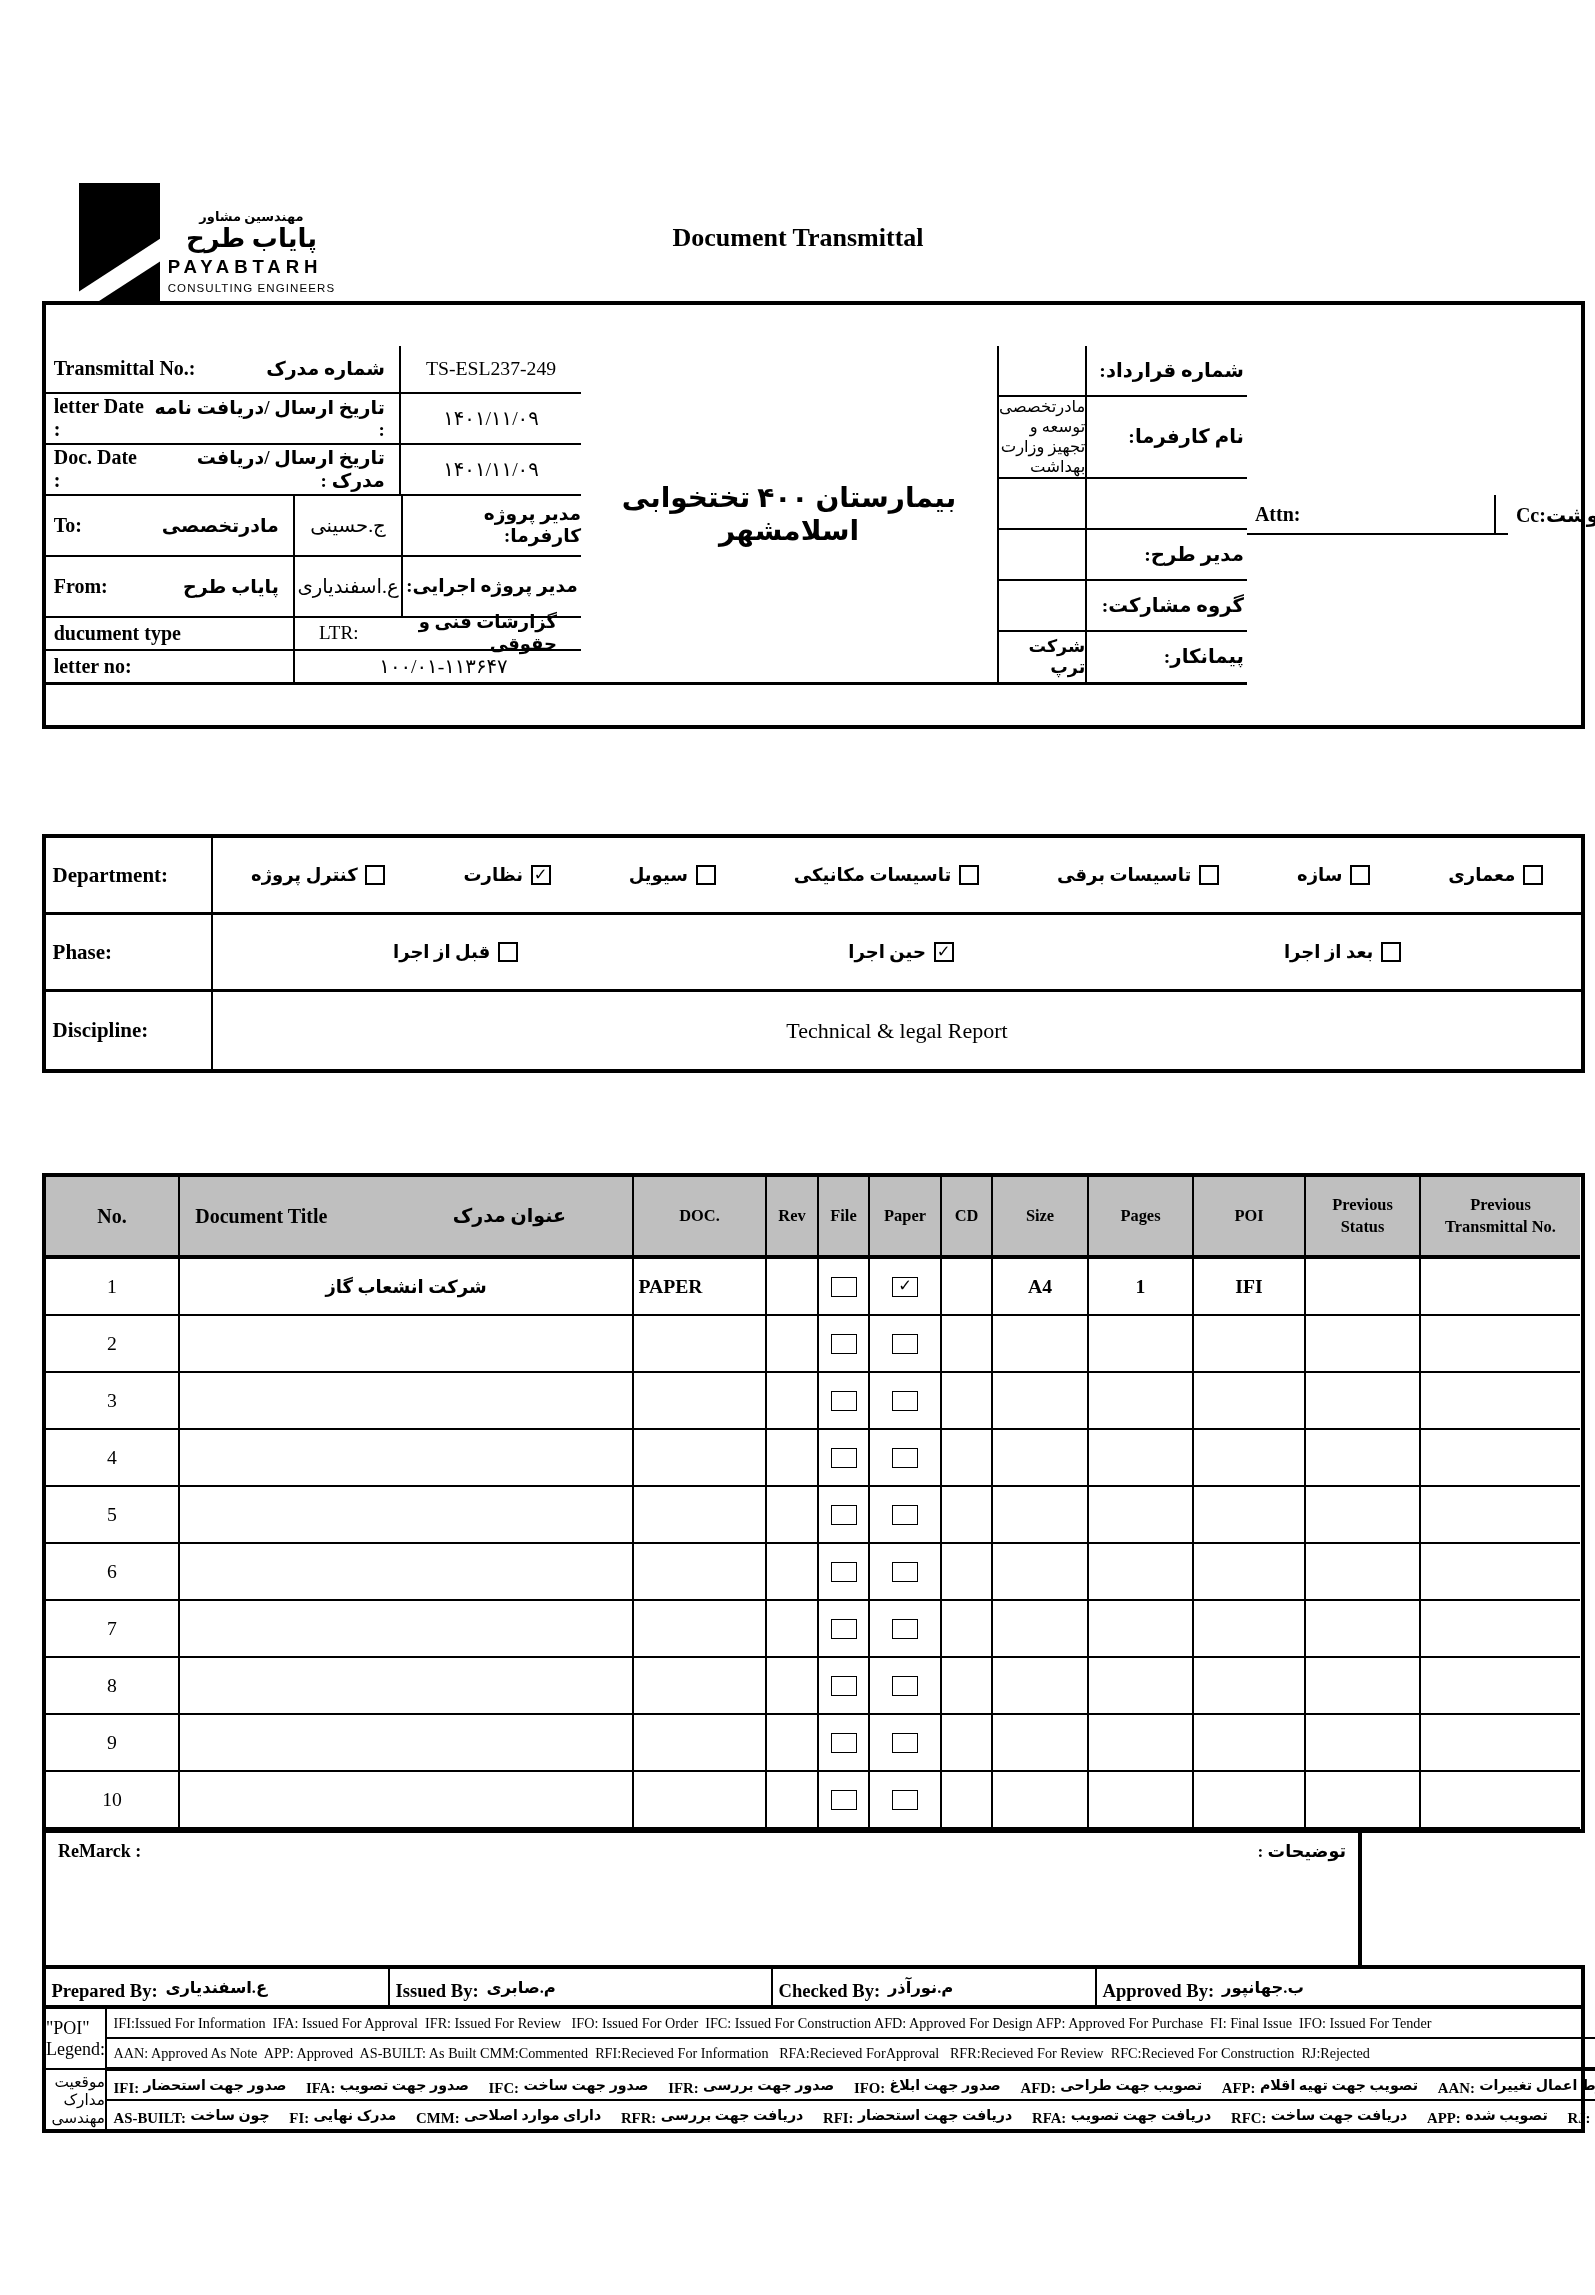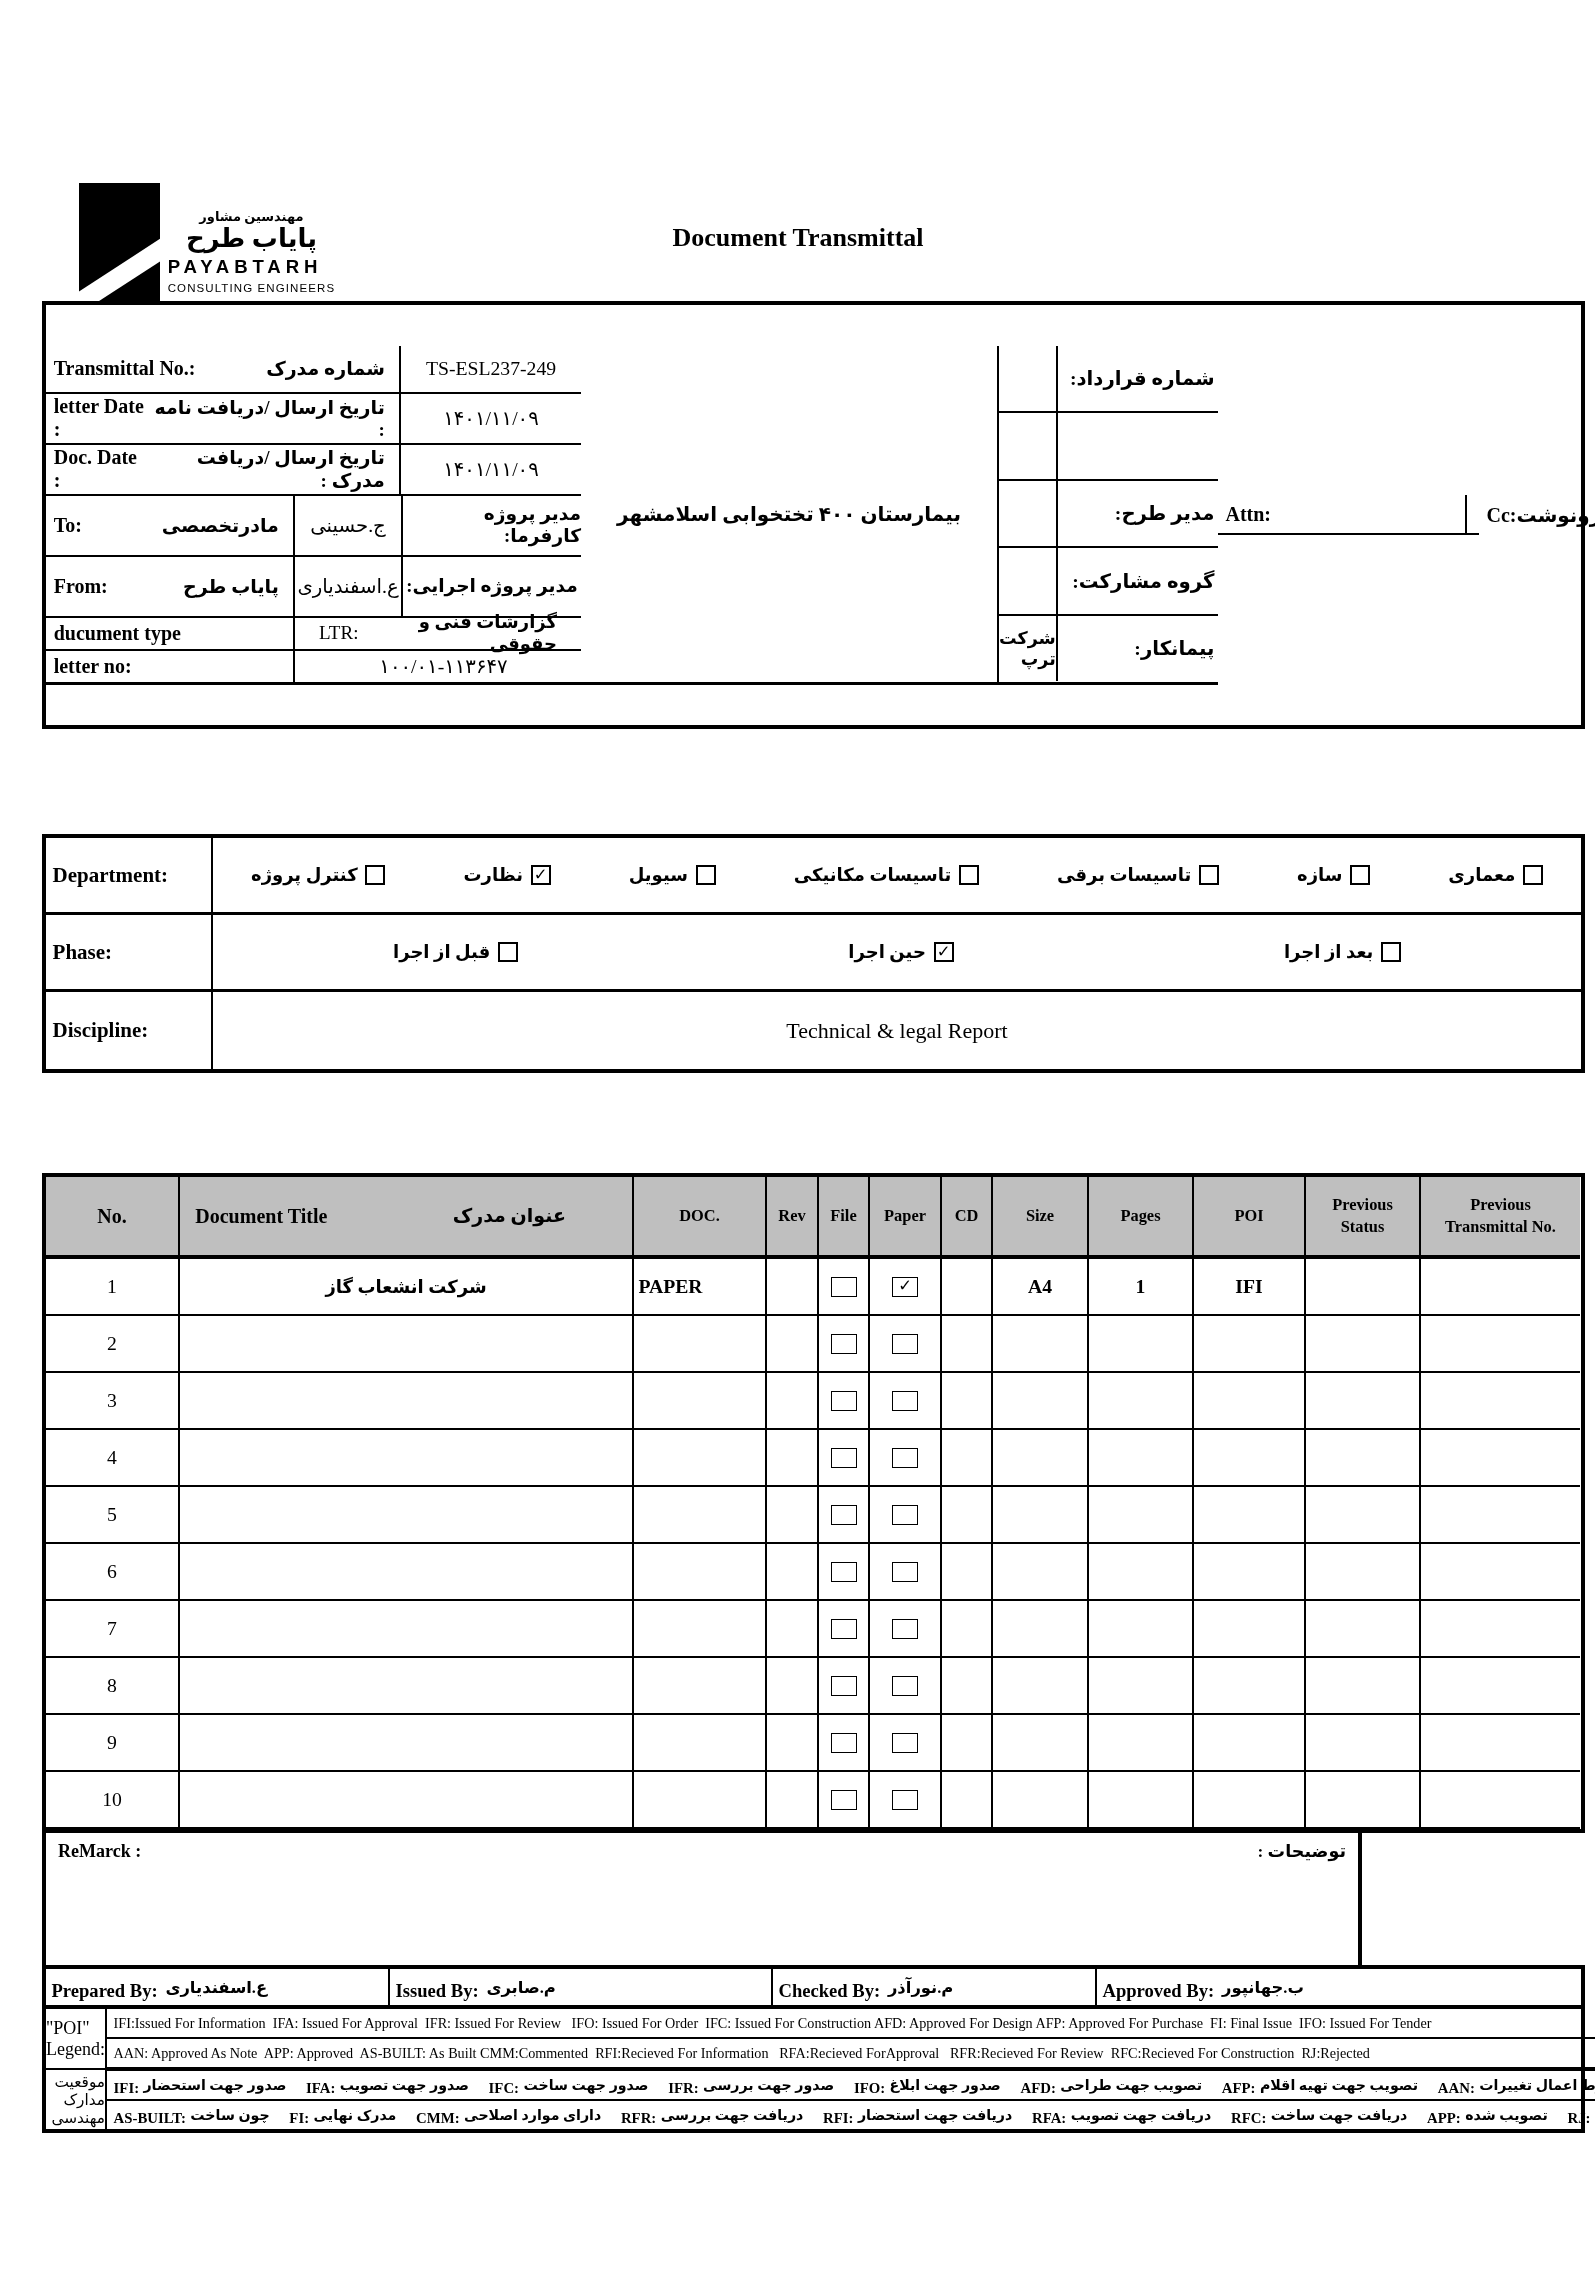--- a/index.html
+++ b/index.html
@@ -27,21 +27,21 @@
   .hdr-top { display:flex; height:339px; border-bottom:3.3px solid #000; }
   .hdr-left { width:535px; display:flex; flex-direction:column; }
   .hl-row { display:flex; border-bottom:2.7px solid #000; }
   .hl-row:last-child { border-bottom:none; flex:1;gap:11px; }
   .cell { display:flex; align-items:center; }
   .br { border-right:2.7px solid #000; }
   .lab2 { justify-content:space-between; padding:0 14.2px 0 7.7px; font-weight:bold; font-size:20px; }
   .lab2 .fa { direction:rtl; font-size:19px; }
   .val-c { flex:1; justify-content:center; font-size:19.7px; }
   .hdr-mid { width:418px; border-right:2.7px solid #000; display:flex; align-items:center; justify-content:center; }
-  .project { font-size:20px; font-weight:bold; direction:rtl; text-align:center; }
+  .project { font-size:28px; font-weight:bold; direction:rtl; text-align:center; }
   .hdr-right { flex:1; display:flex; flex-direction:column; }
   .hr-row { flex:1; display:flex; border-bottom:2.7px solid #000; }
   .hr-row:last-child { border-bottom:none; }
   .hr-val { flex:1; display:flex; align-items:center; justify-content:center; direction:rtl; font-size:16.4px; }
   .hr-lab { width:162px; border-left:2.7px solid #000; display:flex; align-items:center; direction:rtl; text-align:right; padding-right:3.3px; font-weight:bold; font-size:19.7px; }
   .wide-row { display:flex; border-bottom:2.7px solid #000; }
   .wide-row:last-child { border-bottom:none; flex:1; }
   .wlab { width:249px; border-right:2.7px solid #000; display:flex; align-items:center; padding-left:7.7px; font-weight:bold; font-size:20px; }
   .wrest { flex:1; display:flex; align-items:center; justify-content:flex-end; padding-right:12px; direction:rtl; font-size:18px; font-weight:bold; }
   .ltr-cell { flex:1; display:flex; align-items:center; justify-content:space-between; padding:0 24px; font-size:19px; }
@@ -176,20 +176,24 @@
       </div>
       <div class="hdr-mid">
         <div class="project fa">بیمارستان ۴۰۰ تختخوابی اسلامشهر</div>
       </div>
       <div class="hdr-right">
         <div class="hr-row">
           <div class="hr-val"></div>
           <div class="hr-lab fa">شماره قرارداد:</div>
         </div>
         <div class="hr-row">
+          <div class="hr-val fa">مادرتخصصی توسعه و تجهیز وزارت بهداشت</div>
+          <div class="hr-lab fa">نام کارفرما:</div>
+        </div>
+        <div class="hr-row">
           <div class="hr-val"></div>
           <div class="hr-lab fa"></div>
         </div>
         <div class="hr-row">
           <div class="hr-val"></div>
           <div class="hr-lab fa">مدیر طرح:</div>
         </div>
         <div class="hr-row">
           <div class="hr-val"></div>
           <div class="hr-lab fa">گروه مشارکت:</div>

